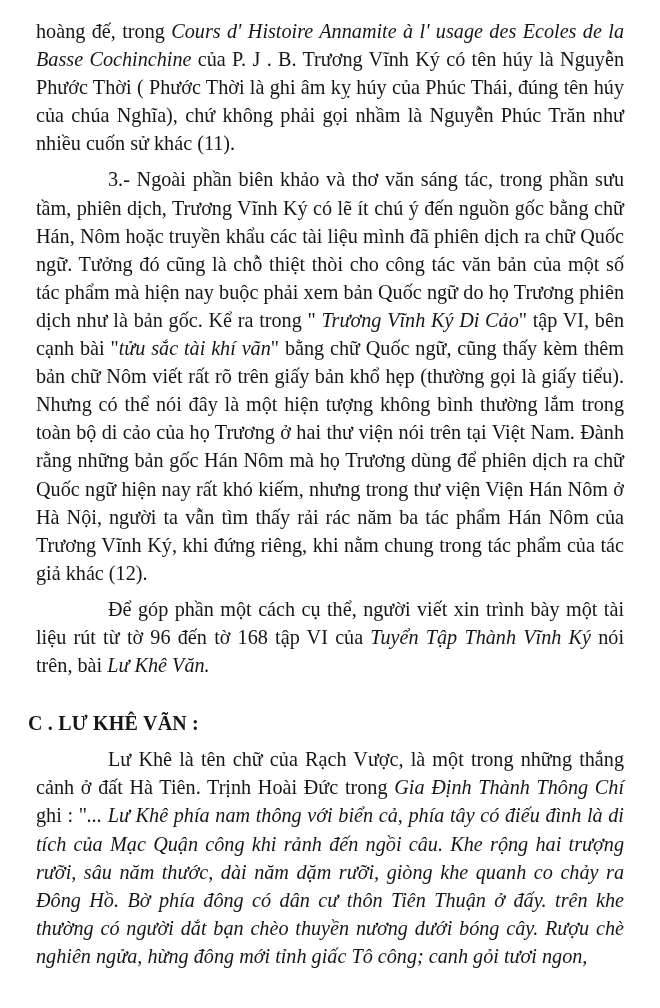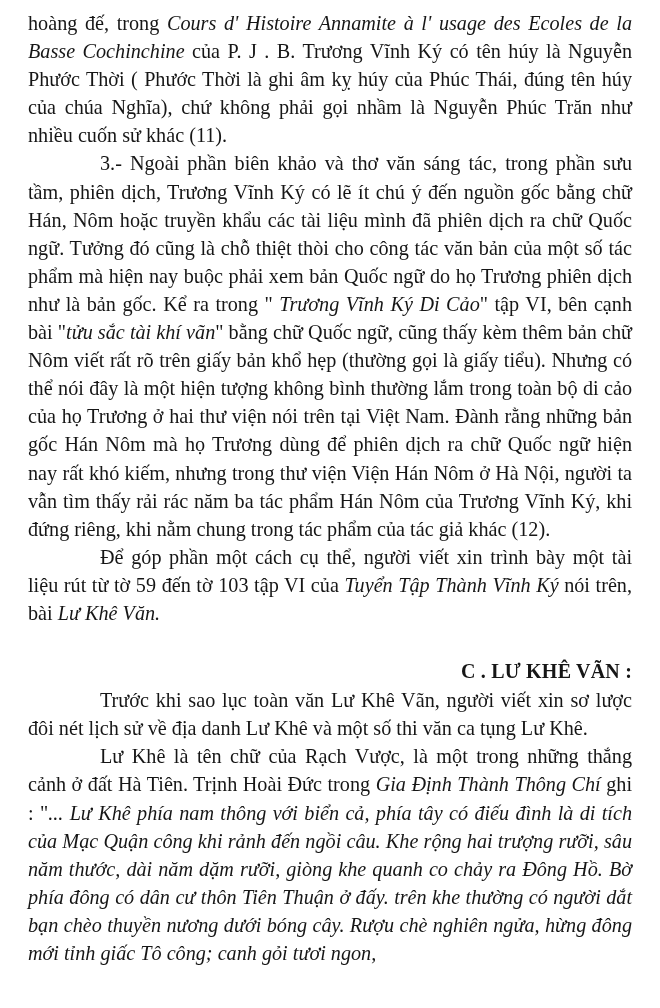--- a/index.html
+++ b/index.html
@@ -6,31 +6,30 @@
     body {
       width: 660px; height: 1008px; overflow: hidden; position: relative;
       font-family: "Liberation Serif", "DejaVu Serif", serif;
       color: #161616;
     }
     .page {
       position: absolute; left: 28px; top: 9px; width: 604px;
       font-size: 20.2px; line-height: 28.1px;
       text-align: justify;
     }
-    .p { margin: 0; }
+    .p { margin: 8px; }
     .indent { text-indent: 72px; }
     .heading {
-      text-align: right; font-weight: bold; margin: 30px 0 1px 0;
+      text-align: left; font-weight: bold; margin: 30px 0 1px 0;
       font-size: 20px; letter-spacing: 0.2px;
     }
     i { font-style: italic; }
   </style>
 </head>
 <body>
 
 <div class="page">
   <p class="p"><span>hoàng đế, trong </span><i>Cours d' Histoire Annamite à l' usage des Ecoles de la Basse Cochinchine</i><span> của P. J . B. Trương Vĩnh Ký có tên húy là Nguyễn Phước Thời ( Phước Thời là ghi âm kỵ húy của Phúc Thái, đúng tên húy của chúa Nghĩa), chứ không phải gọi nhầm là Nguyễn Phúc Trăn như nhiều cuốn sử khác (11).</span></p>
   <p class="p indent"><span>3.- Ngoài phần biên khảo và thơ văn sáng tác, trong phần sưu tầm, phiên dịch, Trương Vĩnh Ký có lẽ ít chú ý đến nguồn gốc bằng chữ Hán, Nôm hoặc truyền khẩu các tài liệu mình đã phiên dịch ra chữ Quốc ngữ. Tưởng đó cũng là chỗ thiệt thòi cho công tác văn bản của một số tác phẩm mà hiện nay buộc phải xem bản Quốc ngữ do họ Trương phiên dịch như là bản gốc. Kể ra trong " </span><i>Trương Vĩnh Ký Di Cảo</i><span>" tập VI, bên cạnh bài "</span><i>tửu sắc tài khí vãn</i><span>" bằng chữ Quốc ngữ, cũng thấy kèm thêm bản chữ Nôm viết rất rõ trên giấy bản khổ hẹp (thường gọi là giấy tiểu). Nhưng có thể nói đây là một hiện tượng không bình thường lắm trong toàn bộ di cảo của họ Trương ở hai thư viện nói trên tại Việt Nam. Đành rằng những bản gốc Hán Nôm mà họ Trương dùng để phiên dịch ra chữ Quốc ngữ hiện nay rất khó kiếm, nhưng trong thư viện Viện Hán Nôm ở Hà Nội, người ta vẫn tìm thấy rải rác năm ba tác phẩm Hán Nôm của Trương Vĩnh Ký, khi đứng riêng, khi nằm chung trong tác phẩm của tác giả khác (12).</span></p>
-  <p class="p indent"><span>Để góp phần một cách cụ thể, người viết xin trình bày một tài liệu rút từ tờ 59 đến tờ 103 tập VI của </span><i>Tuyển Tập Thành Vĩnh Ký</i><span> nói trên, bài </span><i>Lư Khê Văn.</i></p>
+  <p class="p indent"><span>Để góp phần một cách cụ thể, người viết xin trình bày một tài liệu rút từ tờ 96 đến tờ 168 tập VI của </span><i>Tuyển Tập Thành Vĩnh Ký</i><span> nói trên, bài </span><i>Lư Khê Văn.</i></p>
   <h2 class="heading">C . LƯ KHÊ VÃN :</h2>
-  <p class="p indent"><span>Trước khi sao lục toàn văn Lư Khê Vãn, người viết xin sơ lược đôi nét lịch sử về địa danh Lư  Khê và một số thi văn ca tụng Lư Khê.</span></p>
   <p class="p indent"><span>Lư Khê là tên chữ của Rạch Vược, là một trong những thắng cảnh ở đất Hà Tiên. Trịnh Hoài Đức trong </span><i>Gia Định Thành Thông Chí</i><span> ghi : "</span><i>... Lư Khê phía nam thông với biển cả, phía tây có điếu đình là di tích của Mạc Quận công khi rảnh đến ngồi câu. Khe rộng hai trượng rưỡi, sâu năm thước, dài năm dặm rưỡi, giòng khe quanh co chảy ra Đông Hồ. Bờ phía đông có dân cư thôn Tiên Thuận ở đấy. trên khe thường có người dắt bạn chèo thuyền nương dưới bóng cây. Rượu chè nghiên ngửa, hừng đông mới tỉnh giấc Tô công; canh gỏi tươi ngon,</i></p>
 </div>
 
 </body></html>

